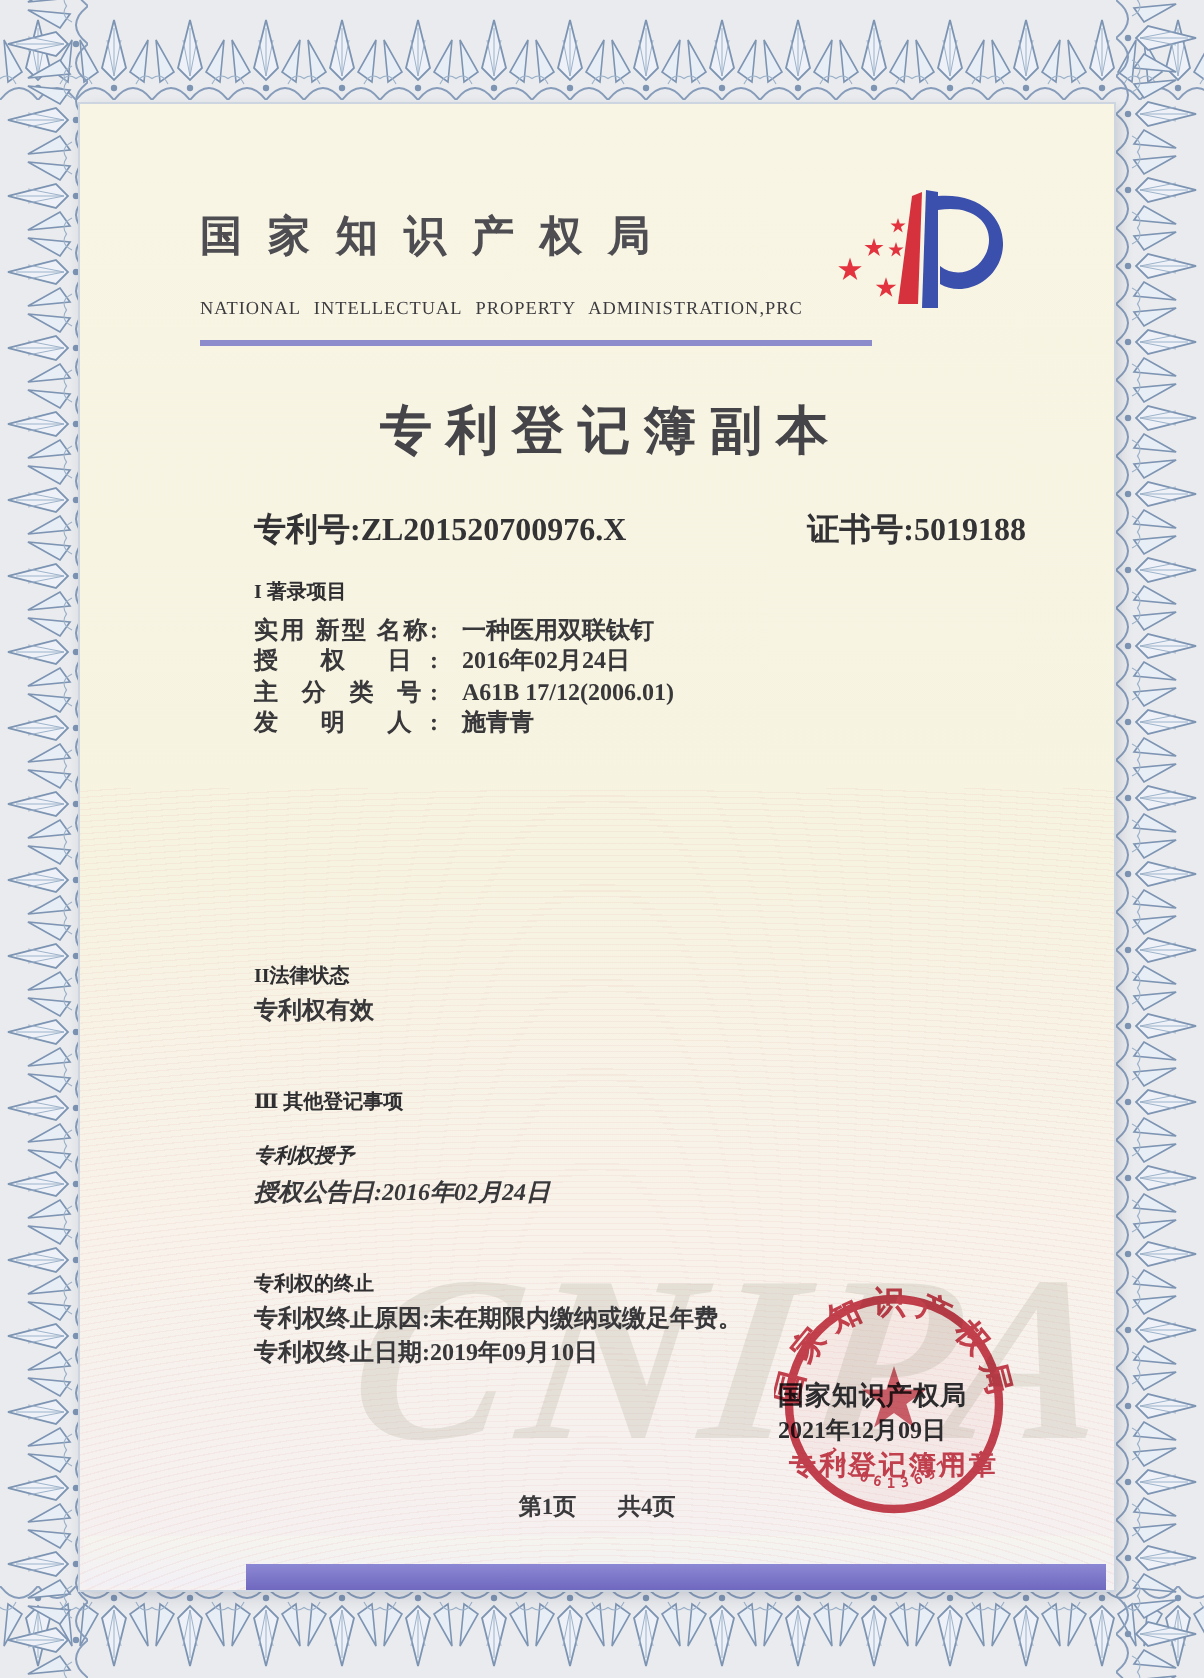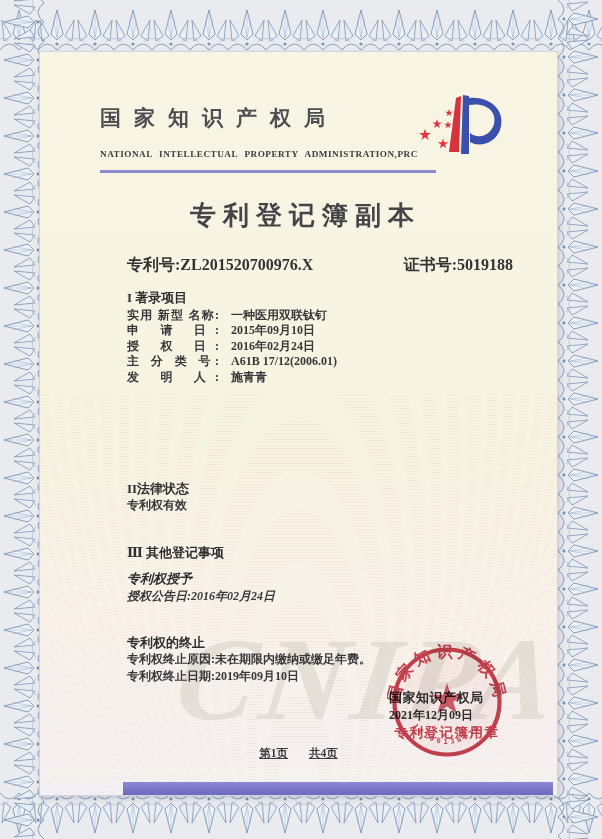--- a/index.html
+++ b/index.html
@@ -26,31 +26,31 @@
   .paper::after{ 
     content:"";position:absolute;left:0;right:0;top:46%;bottom:0;
     background:repeating-radial-gradient(ellipse 620px 230px at 50% 118%,
       rgba(222,150,150,.10) 0 1.5px, rgba(0,0,0,0) 1.5px 8px);
     pointer-events:none;
   }
   .abs{position:absolute;}
   
   .agency-cn{left:60px;top:52px;font-size:21px;letter-spacing:13px;
              color:#4d4d52;font-weight:600;white-space:nowrap;}
-  .agency-en{left:60px;top:97px;font-size:9.2px;font-weight:bold;
+  .agency-en{left:60px;top:97px;font-size:9.2px;font-weight:normal;
              letter-spacing:.5px;word-spacing:4px;color:#3c3c40;white-space:nowrap;}
   .hr{left:60px;top:118px;width:336px;height:2.5px;background:#8c8ccd;}
   .logo{left:372px;top:40px;width:100px;height:92px;}
   
   .title{left:0;right:0;top:146px;text-align:center;font-size:26px;
          letter-spacing:7px;color:#454549;font-weight:600;padding-left:14px;}
   .numrow{left:87px;right:44px;top:203px;display:flex;
           justify-content:space-between;font-size:16px;font-weight:bold;color:#333336;}
   
-  .h-sec{font-size:13px;font-weight:bold;color:#2f2f32;}
+  .h-sec{font-size:10px;font-weight:bold;color:#2f2f32;}
   .sec1-h{left:87px;top:237px;}
   .fields{left:87px;top:256px;font-size:12px;font-weight:bold;color:#38383b;}
   .f-row{height:15.4px;line-height:15.4px;white-space:nowrap;}
   .f-label{display:inline-block;width:92px;text-align:justify;text-align-last:justify;}
   .f-val{margin-left:12px;}
   .patentee{left:87px;top:349px;font-size:12px;font-weight:bold;
             color:#38383b;line-height:15.8px;white-space:nowrap;}
   .sec2{left:87px;top:429px;line-height:16px;}
   .sec2 .stat{font-size:12px;font-weight:bold;color:#38383b;}
   .sec3-h{left:87px;top:492px;}
@@ -65,21 +65,21 @@
   
   .printed-issuer{left:349px;top:637px;font-size:13px;font-weight:bold;
                   color:#2c2c2e;letter-spacing:.5px;z-index:2;white-space:nowrap;}
   .printed-date{left:349px;top:655px;font-size:12px;font-weight:bold;
                 color:#2c2c2e;z-index:2;white-space:nowrap;}
   .stamp{left:347px;top:589px;width:120px;height:120px;z-index:3;
          mix-blend-mode:multiply;opacity:.93;pointer-events:none;}
   
   .footer{left:0;right:0;top:694px;text-align:center;font-size:11.5px;
           font-weight:bold;color:#3a3a3d;}
-  .footer span{margin:0 9px;text-decoration:underline;}
+  .footer span{margin:0 9px;}
   .light-band{left:2px;right:2px;top:716px;height:25px;
               background:linear-gradient(#f6f4ee,#f2f0f5);}
   .purple-bar{left:83px;top:730px;width:430px;height:13px;
               background:linear-gradient(#8d88d4,#6f68bf);}
   .content-layer{position:absolute;inset:0;z-index:2;}
 </style>
 </head>
 <body>
 
 <svg width="0" height="0" style="position:absolute" aria-hidden="true">
@@ -138,23 +138,20 @@
     <div class="abs numrow">
       <span>专利号:ZL201520700976.X</span>
       <span>证书号:5019188</span>
     </div>
 
     <div class="abs h-sec sec1-h">I 著录项目</div>
 
     <div class="abs fields">
       <div class="f-row">
         <span class="f-label">实用 新型 名称:</span><span class="f-val">一种医用双联钛钉</span>
-      </div>
-      <div class="f-row">
-        <span class="f-label">申 请 日:</span><span class="f-val">2015年09月10日</span>
       </div>
       <div class="f-row">
         <span class="f-label">授 权 日:</span><span class="f-val">2016年02月24日</span>
       </div>
       <div class="f-row">
         <span class="f-label">主 分 类 号:</span><span class="f-val">A61B 17/12(2006.01)</span>
       </div>
       <div class="f-row">
         <span class="f-label">发 明 人:</span><span class="f-val">施青青</span>
       </div>

